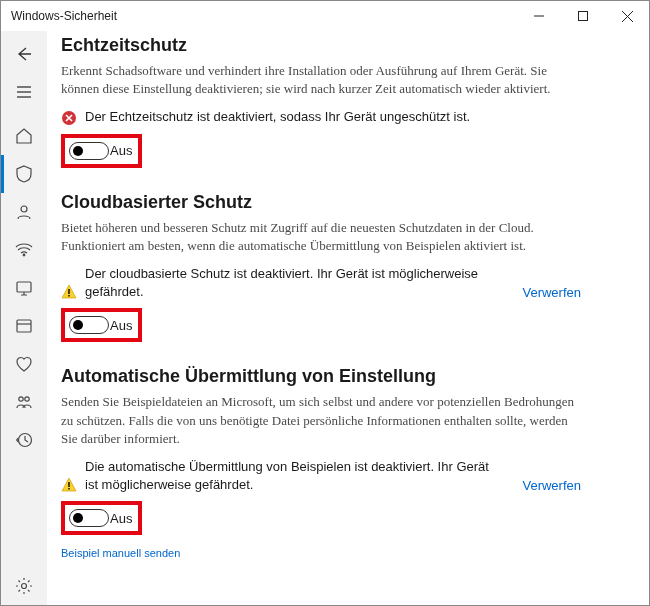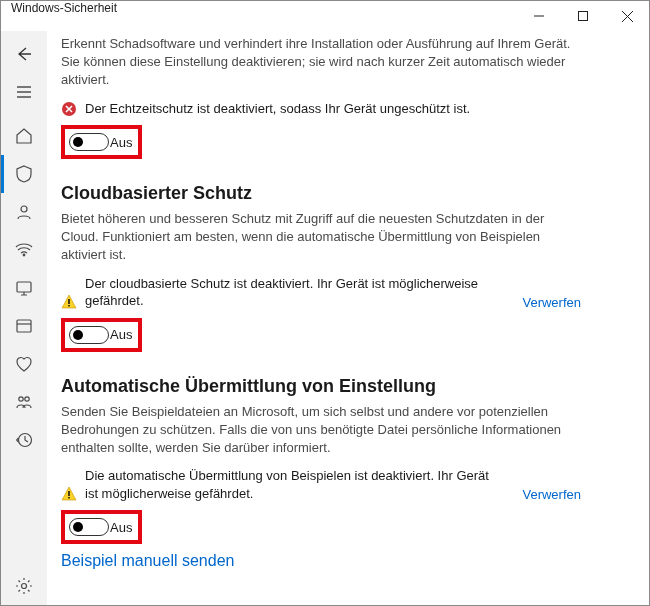--- a/index.html
+++ b/index.html
@@ -11,20 +11,21 @@
     background: #fff;
     width: 650px;
     height: 606px;
     overflow: hidden;
     border: 1px solid #888;
   }
   
   .titlebar {
     height: 30px;
     display: flex;
+    align-items: center;
     padding-left: 10px;
     font-size: 12px;
     color: #222;
   }
   .titlebar .spacer { flex: 1; }
   .win-btn {
     width: 44px;
     height: 30px;
     display: flex;
     align-items: center;
@@ -70,20 +71,21 @@
     font-size: 18px;
     font-weight: 600;
     margin: 0 0 6px 0;
   }
   .section .desc {
     font-size: 13px;
     color: #4a4a4a;
     line-height: 1.4;
     margin-bottom: 10px;
     max-width: 520px;
+    font-family: Liberation Serif, serif;
   }
   .alert-row {
     display: flex;
     align-items: flex-end;
     gap: 8px;
     max-width: 520px;
     margin-bottom: 8px;
   }
   .alert-row .txt {
     flex: 1;
@@ -92,21 +94,21 @@
     color: #1a1a1a;
   }
   .dismiss {
     color: #0066cc;
     font-size: 13px;
     white-space: nowrap;
     margin-left: 15px;
   }
   .link {
     color: #0066cc;
-    font-size: 16px;
+    font-size: 11px;
     display: inline-block;
     margin-top: -2px;
   }
   .toggle-row {
     display: inline-flex;
     align-items: center;
     gap: 1px;
     padding: 4px 6px 4px 4px;
   }
   .highlight {
@@ -231,20 +233,21 @@
       <svg class="icon20" viewBox="0 0 20 20" fill="none" stroke="#4a4a4a" stroke-width="1.2">
           <circle cx="10" cy="10" r="2.5"></circle>
           <path d="M10 2 V4 M10 16 V18 M2 10 H4 M16 10 H18 M4.5 4.5 L6 6 M14 14 L15.5 15.5 M15.5 4.5 L14 6 M6 14 L4.5 15.5"></path>
         </svg>
     </div>
   </div>
 
   <div class="content">
 
     <div class="section">
+      <h2>Echtzeitschutz</h2>
       <div class="desc">Erkennt Schadsoftware und verhindert ihre Installation oder Ausführung auf Ihrem Gerät. Sie können diese Einstellung deaktivieren; sie wird nach kurzer Zeit automatisch wieder aktiviert.</div>
       <div class="alert-row">
         <span class="icon16">
           <svg viewBox="0 0 16 16">
               <circle cx="8" cy="8" r="7" fill="#d13438"></circle>
               <path d="M5 5 L11 11 M11 5 L5 11" stroke="#fff" stroke-width="1.6"></path>
             </svg>
         </span>
         <div class="txt">Der Echtzeitschutz ist deaktiviert, sodass Ihr Gerät ungeschützt ist.</div>
       </div>

